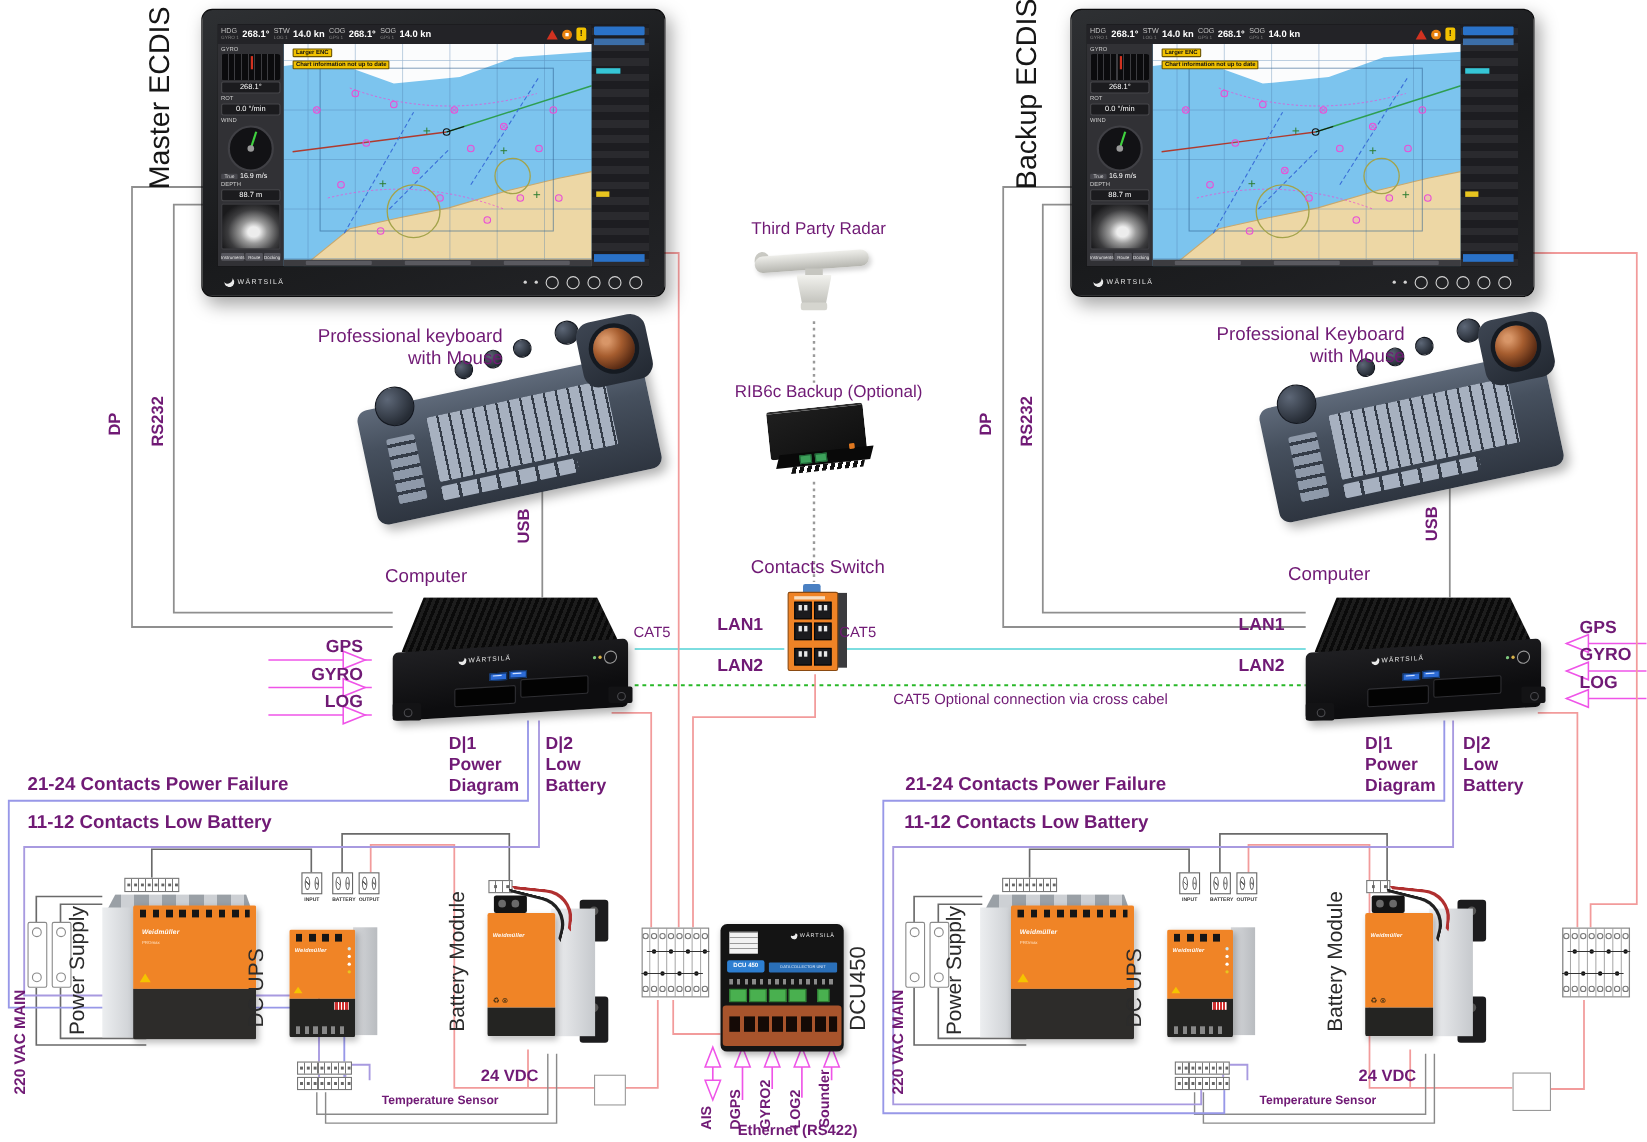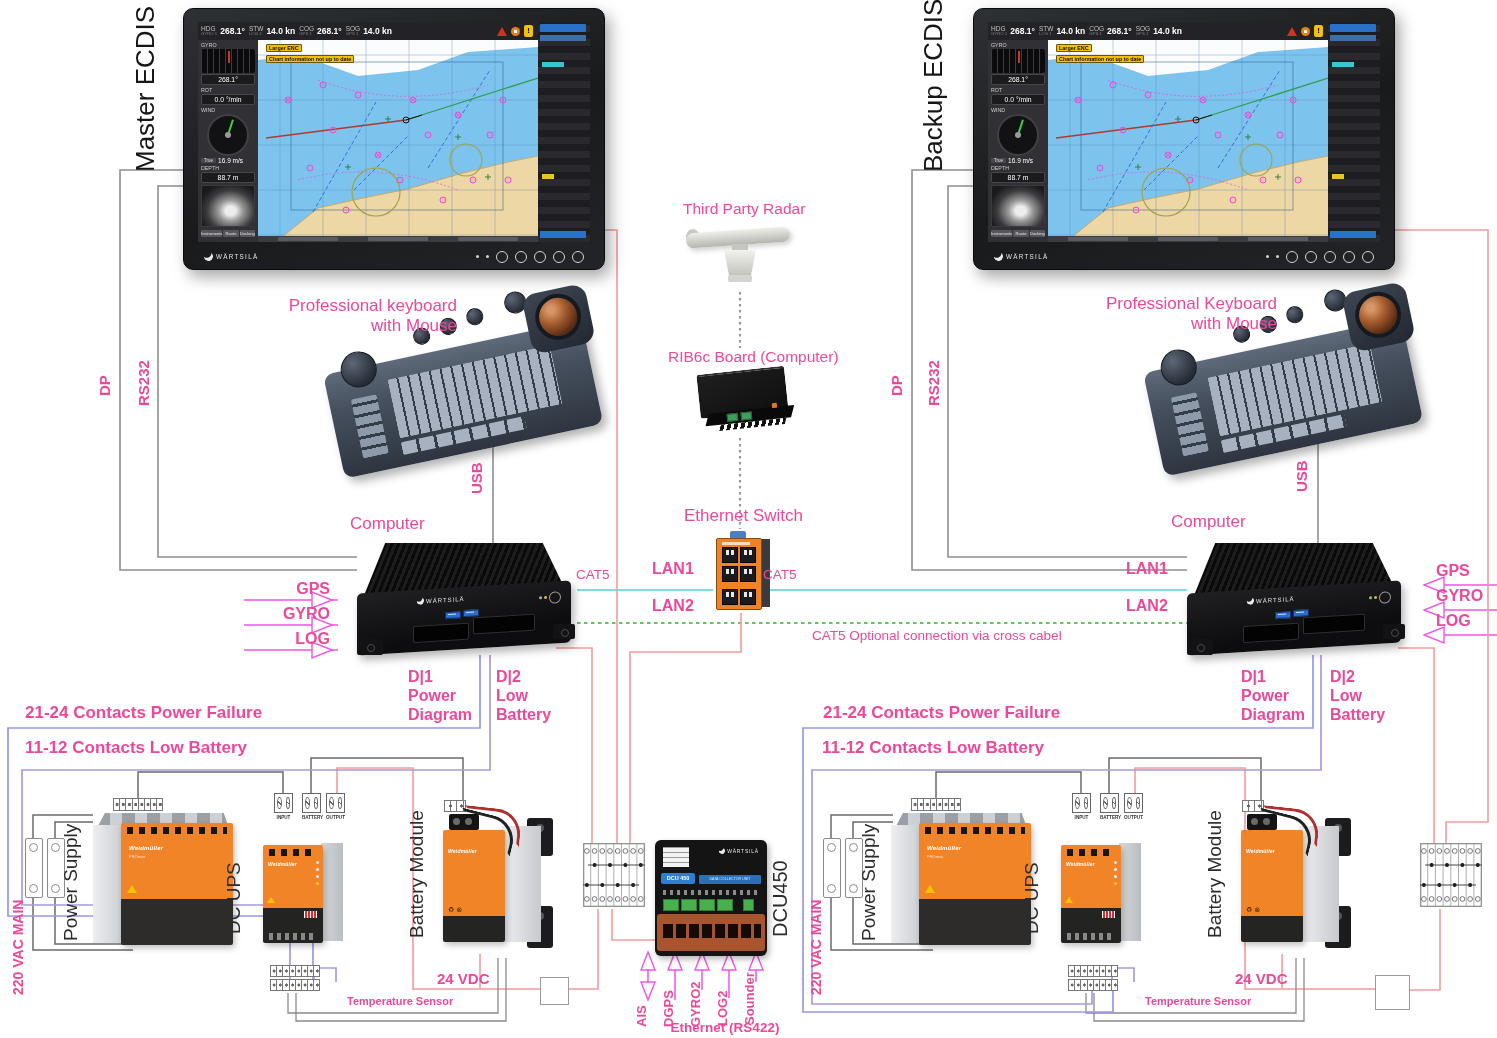--- a/index.html
+++ b/index.html
@@ -1,20 +1,20 @@
 <!DOCTYPE html>
 <html><head>
 <meta charset="utf-8">
 <style>
   html,body{margin:0;padding:0;background:#fff;}
   .canvas{position:relative;width:1497px;height:1038px;background:#fff;overflow:hidden;
           font-family:"Liberation Sans",sans-serif;color:#1c1c1c;}
   svg.wires{position:absolute;left:0;top:0;z-index:1;}
   .slot{position:absolute;z-index:2;}
-  .lbl{position:absolute;z-index:3;color:#ec4899;font-size:17px;white-space:nowrap;line-height:1.18;}
+  .lbl{position:absolute;z-index:3;color:#701a75;font-size:17px;white-space:nowrap;line-height:1.18;}
   .vert{writing-mode:vertical-rl;transform:rotate(180deg);text-align:center;}
   .b{font-weight:700;} .sb{font-weight:600;} .tr{text-align:right;} .tc{text-align:center;}
   .title{font-size:26px;color:#161616;}
 
   
   .mon{position:relative;width:420px;height:260px;border-radius:10px;border:1px solid #0b0b0c;
        background:linear-gradient(160deg,#2e3033,#191a1c 55%,#232427);box-shadow:5px 7px 16px rgba(0,0,0,.35);}
   .mscr{position:absolute;left:14px;top:13px;width:392px;height:220px;background:#101012;overflow:hidden;}
   .mtop{position:absolute;left:0;top:0;width:340px;height:18px;background:#232327;display:flex;align-items:center;padding:0 3px;box-sizing:border-box;}
   .mtg{display:flex;align-items:center;margin-right:4px;}
@@ -628,33 +628,33 @@
   <div class="slot" style="left:686px;top:220px;">
     <div class="radar">
       <div class="rcap"></div>
         <div class="rbeam"></div>
         <div class="rneck"></div>
         <div class="rped"></div>
         <div class="rbase"></div>
     </div>
   </div>
 
-  <div class="lbl tc" style="left:668px;top:348px;width:160px;font-size:15.5px;">RIB6c Board (Computer)</div>
+  <div class="lbl tc" style="left:668px;top:348px;width:160px;font-size:15.5px;">RIB6c Backup (Optional)</div>
   <div class="slot" style="left:695px;top:362px;">
     <div class="rib">
       <div class="ribtop"></div>
         <div class="ribfrt"></div>
       <span class="ribg" style="left:30px;top:50px;"></span>
         <span class="ribg" style="left:44px;top:50px;"></span>
       <span class="ribo" style="left:76px;top:44px;"></span>
       <div class="ribpins"></div>
     </div>
   </div>
 
-  <div class="lbl tc" style="left:676px;top:506px;width:135px;">Ethernet Switch</div>
+  <div class="lbl tc" style="left:676px;top:506px;width:135px;">Contacts Switch</div>
   <div class="slot" style="left:712px;top:531px;">
     <div class="sw">
       <div class="swclip"></div>
         <div class="swside"></div>
       <div class="swface">
         <span class="swlab"></span>
         <span class="port" style="left:5px;top:8px;"></span>
         <span class="port" style="left:23px;top:8px;"></span>
         <span class="port" style="left:5px;top:27px;"></span>
         <span class="port" style="left:23px;top:27px;"></span>

